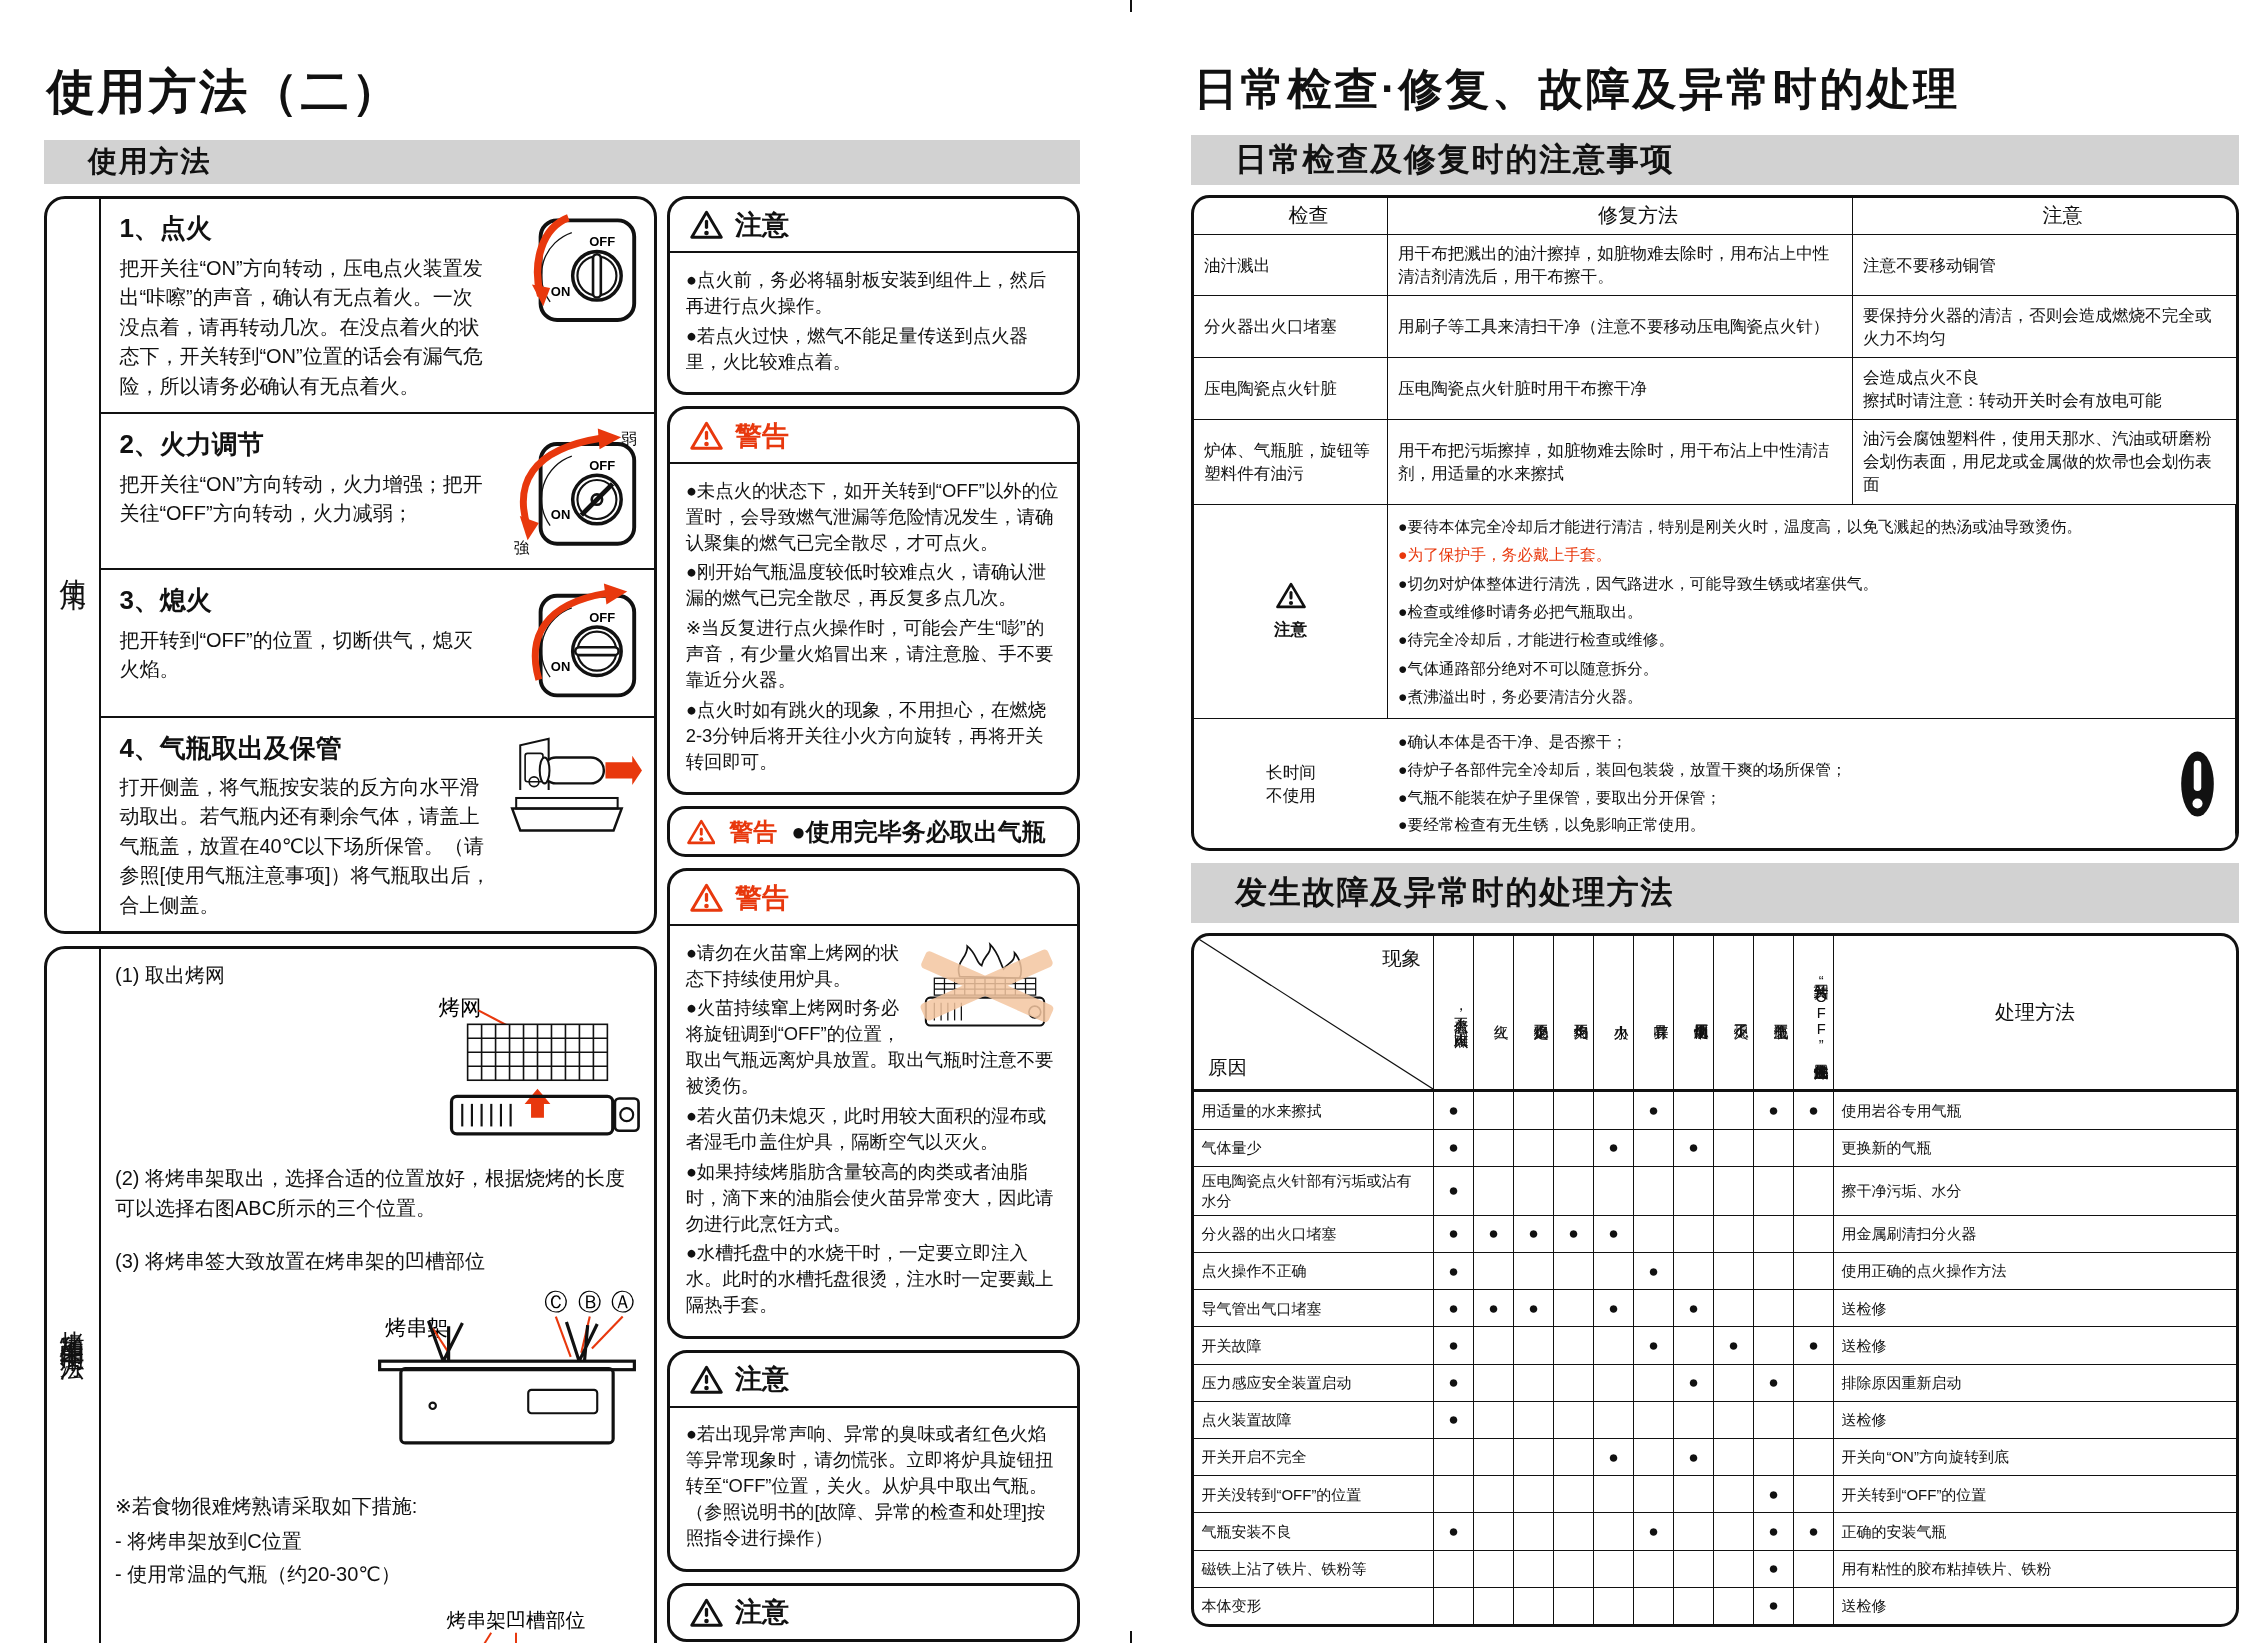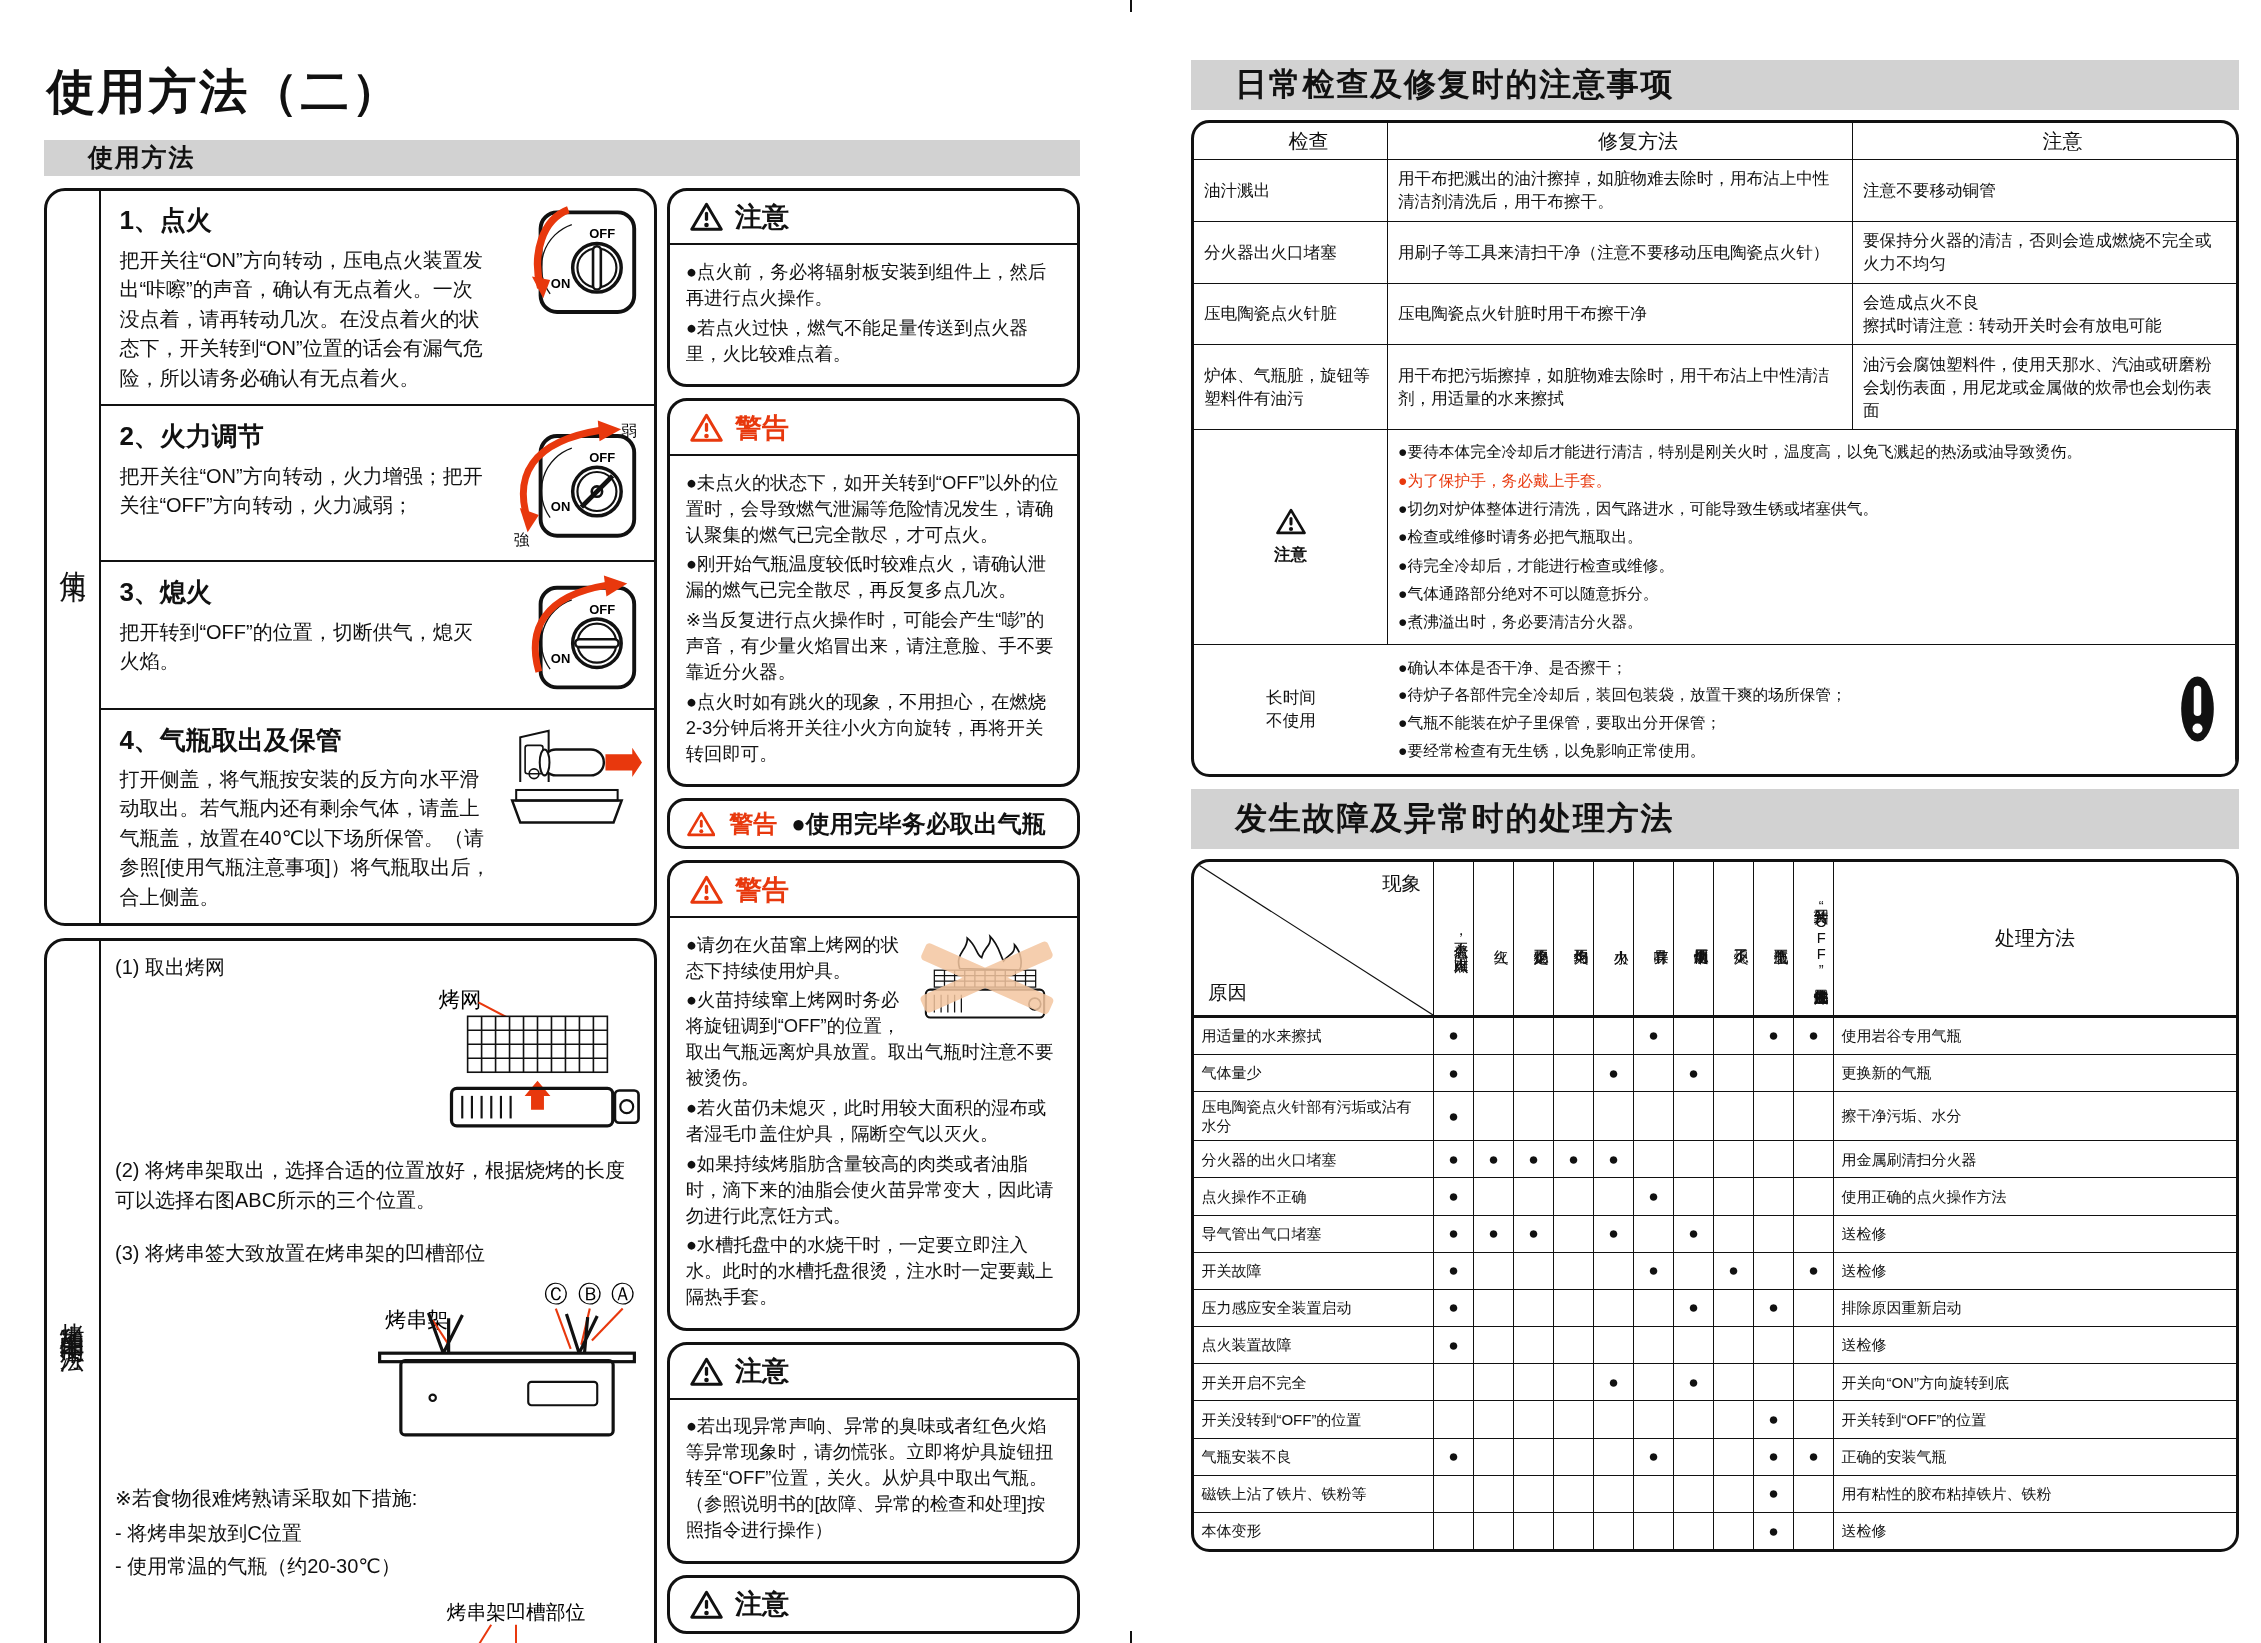--- a/index.html
+++ b/index.html
@@ -5,22 +5,22 @@
   html,body{margin:0;padding:0;}
   body{
     width:2261px;height:1643px;position:relative;background:#ffffff;
     font-family:"Liberation Sans","DejaVu Sans",sans-serif;color:#111;
     overflow:hidden;
   }
   .page{position:absolute;top:60px;}
   .page-left{left:44px;width:1036px;}
   .page-right{left:1191px;width:1048px;}
   .doc-title{font-size:48px;font-weight:bold;letter-spacing:2.8px;margin:0 0 15.7px 2.8px;}
-  .gray-bar{background:#d2d2d2;height:36px;display:flex;align-items:center;
-    font-size:25px;font-weight:bold;padding-left:44px;letter-spacing:1.8px;}
+  .gray-bar{background:#d2d2d2;height:44px;display:flex;align-items:center;
+    font-size:29px;font-weight:bold;padding-left:44px;letter-spacing:1.8px;}
   .cols{display:flex;gap:10px;margin-top:12px;}
   .col-main{width:613px;flex-shrink:0;display:flex;flex-direction:column;gap:12px;}
   .col-warn{flex:1;display:flex;flex-direction:column;gap:11px;}
   .frame{border:3.2px solid #111;border-radius:21px;display:flex;overflow:hidden;background:#fff;}
   .sidebar{width:52px;border-right:2.8px solid #111;display:flex;align-items:center;justify-content:center;
     writing-mode:vertical-rl;text-orientation:upright;font-size:27px;letter-spacing:7.4px;padding:9.2px 0;flex-shrink:0;}
   .frame-body{flex:1;display:flex;flex-direction:column;min-width:0;}
   .steprow{display:flex;gap:6.5px;padding:11px 12px 11px 18.4px;align-items:flex-start;}
   .steprow + .steprow{border-top:2.8px solid #111;}
   .step-text{flex:1;min-width:0;}
@@ -383,20 +383,21 @@
         </div>
 
       </div>
 
     </div>
   </div>
 
 </div>
 
 <div class="page page-right">
+  <h1 class="doc-title" style="font-size:44px;">日常检查·修复、故障及异常时的处理</h1>
   <div class="gray-bar" style="font-size:32px;height:50px;">
     <span>日常检查及修复时的注意事项</span>
   </div>
 
   <div class="tframe">
     <div class="t1">
       <div class="th label-c">检查</div>
       <div class="th label-c">修复方法</div>
       <div class="th label-c">注意</div>
 

